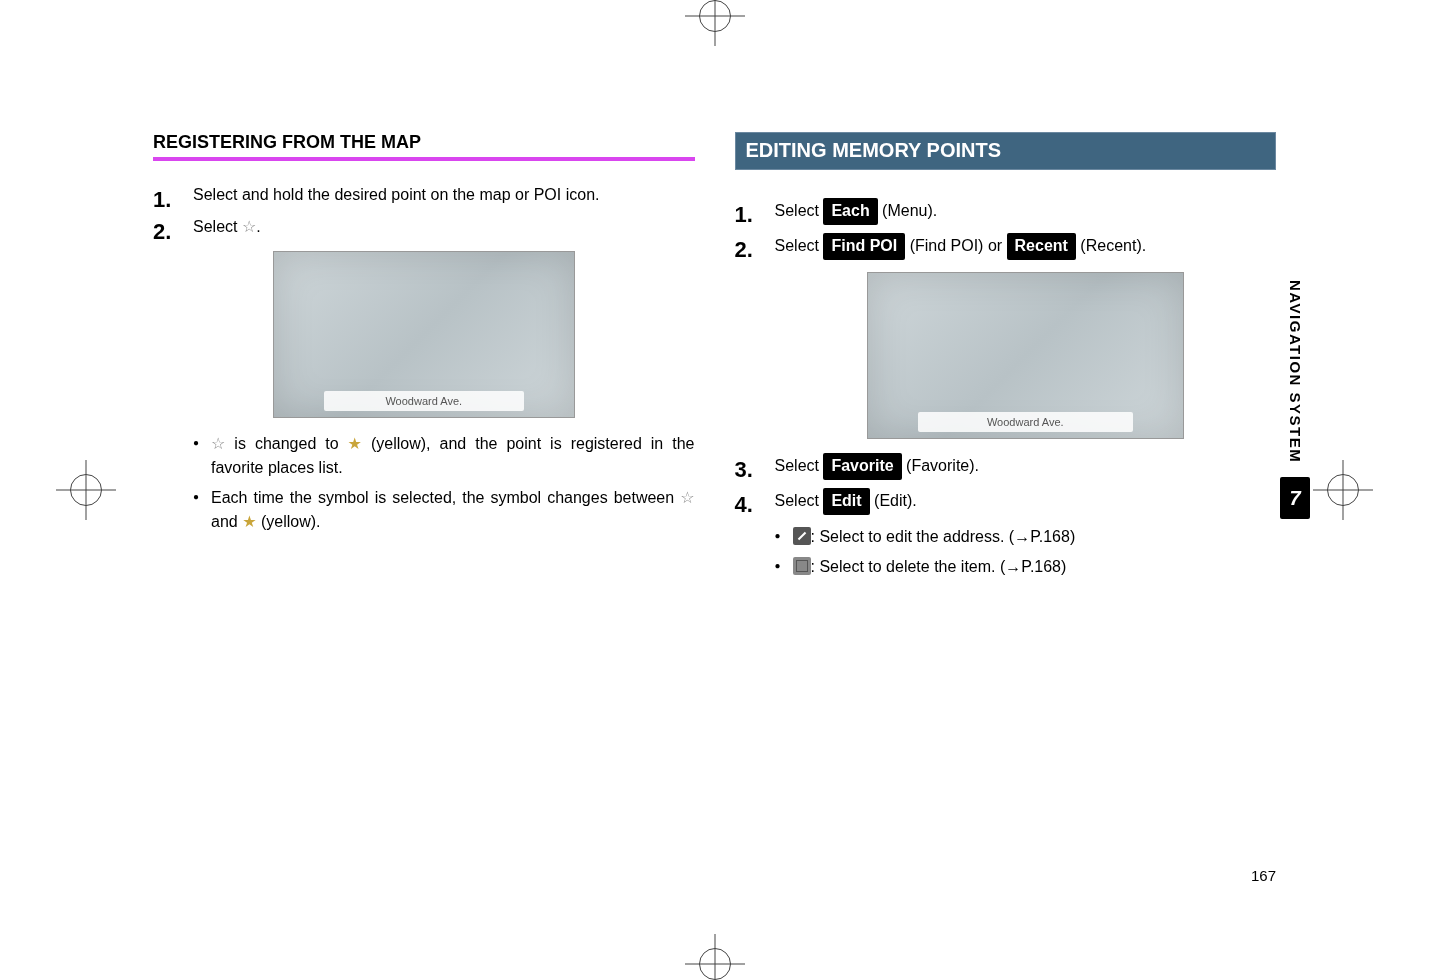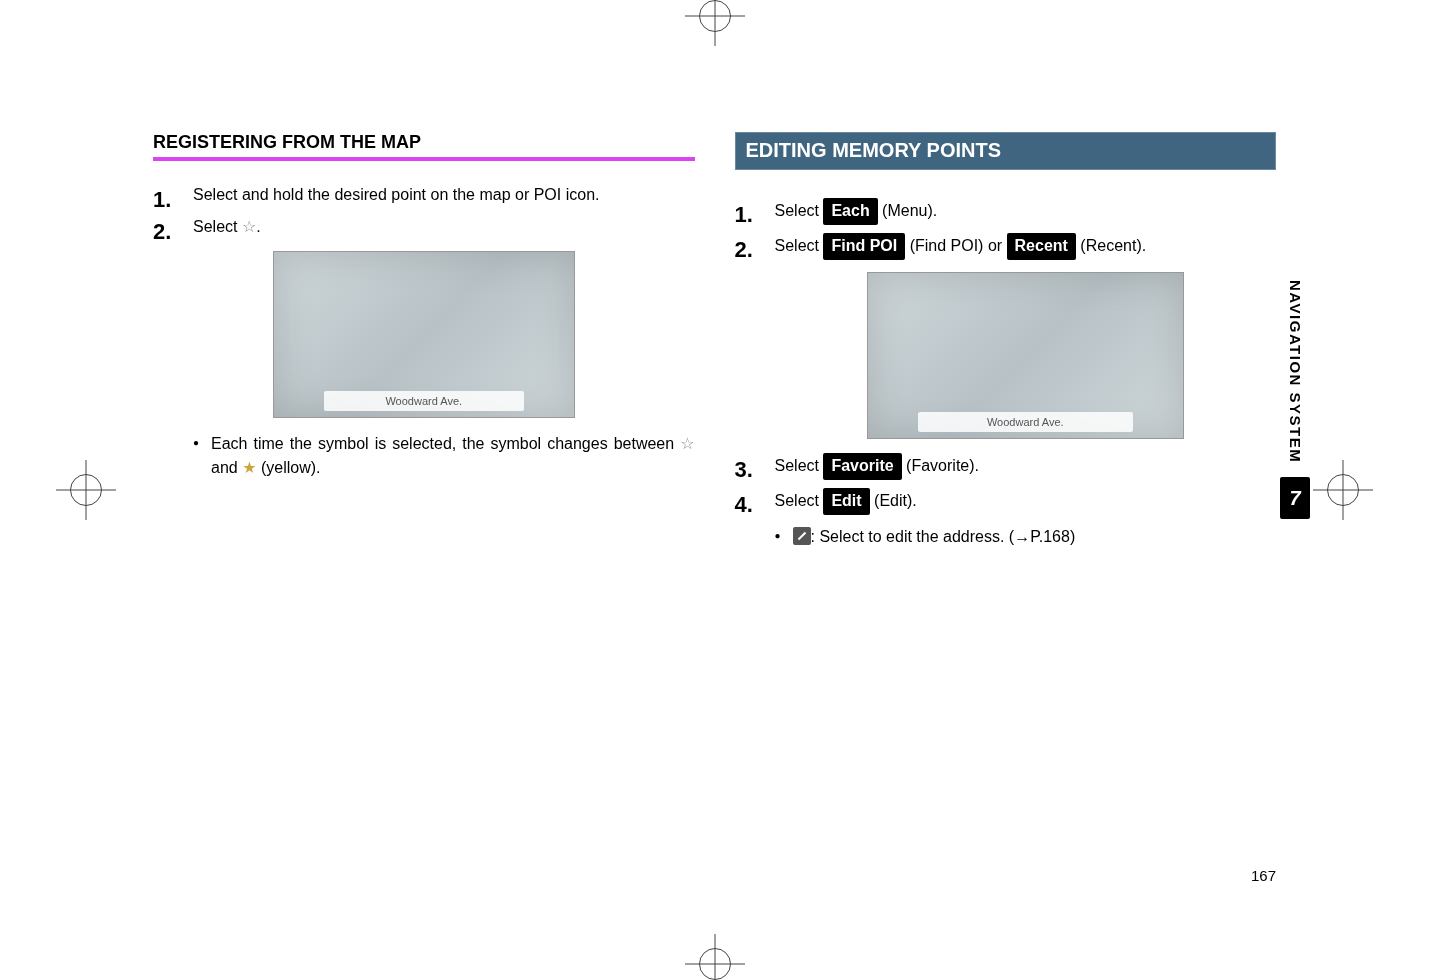--- a/index.html
+++ b/index.html
@@ -275,20 +275,23 @@
           <span>Select </span><span class="star-outline">☆</span><span>.</span>
         </li>
       </ol>
 
       <div class="screenshot ss-map">
         <div class="label-strip">Woodward Ave.</div>
       </div>
 
       <ul class="bullets">
         <li>
+          <span class="star-outline">☆</span><span> is changed to </span><span class="star-filled">★</span><span> (yellow), and the point is registered in the favorite places list.</span>
+        </li>
+        <li>
           <span>Each time the symbol is selected, the symbol changes between </span><span class="star-outline">☆</span><span> and </span><span class="star-filled">★</span><span> (yellow).</span>
         </li>
       </ul>
     </div>
 
     <div class="col">
       <div class="section-head">EDITING MEMORY POINTS</div>
 
       <ol class="steps">
         <li>
@@ -306,20 +309,23 @@
         </li>
         <li>
           <span>Select </span><span class="btn-chip">Edit</span><span> (Edit).</span>
 
         </li>
       </ol>
 
       <ul class="bullets">
         <li>
           <span class="pencil-icon"></span><span class="ref">: Select to edit the address. (→P.168)</span>
+        </li>
+        <li>
+          <span class="trash-icon"></span><span class="ref">: Select to delete the item. (→P.168)</span>
         </li>
       </ul>
     </div>
 
   </div>
 
   <div class="side-tab-group">
     <div class="side-tab-label">NAVIGATION SYSTEM</div>
     <div class="side-tab-num">7</div>
   </div>

